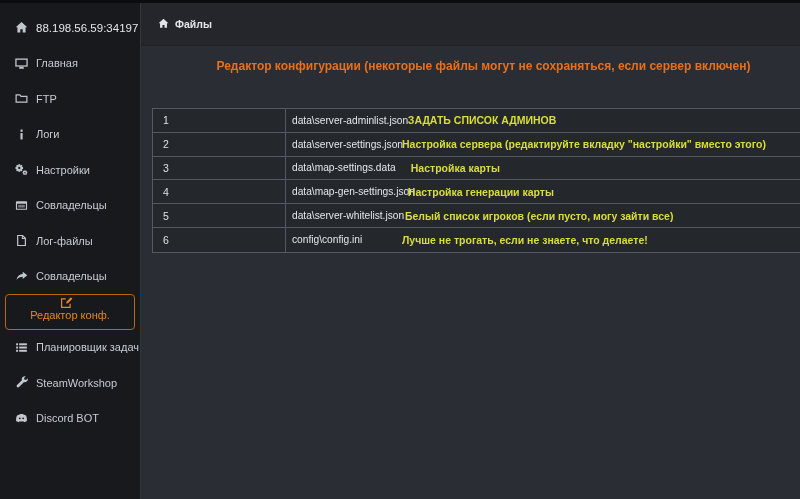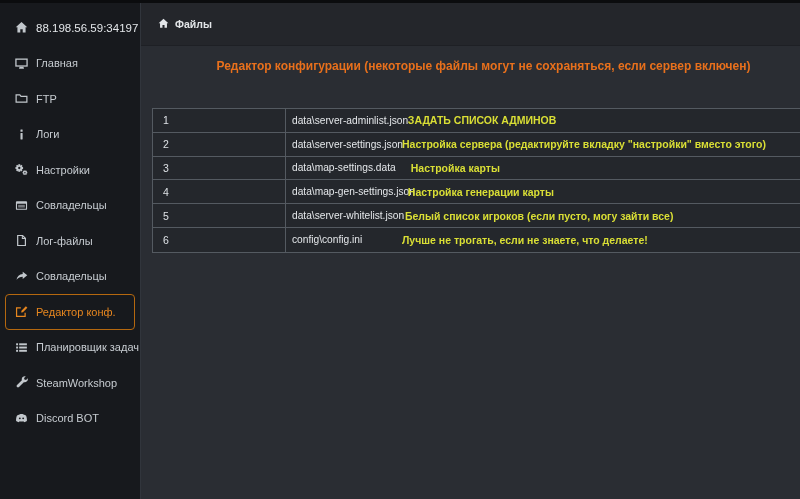--- a/index.html
+++ b/index.html
@@ -24,21 +24,21 @@
     margin:0 5px;padding:0 8px;
     border:1px solid transparent;border-radius:4px;
     color:#c7ccd1;font-size:11px;cursor:pointer;white-space:nowrap;
   }
   .side-item .icon{
     width:14px;height:14px;margin-right:8px;flex:0 0 auto;
     display:inline-flex;align-items:center;justify-content:center;
     color:#c2c7cc;
   }
   .side-item .icon svg{width:13px;height:13px;display:block;}
-  .side-item.active{border-color:#b5680f;color:#e8871f;}
+  .side-item.active{border-color:#b5680f;color:#e8871f;flex-direction:column;}
   .side-item.active .icon{color:#e8871f;}
   .side-item.first{color:#e3e6e9;font-size:11.5px;}
 
   
   .main{flex:1;display:flex;flex-direction:column;min-width:0;}
   .topbar{
     height:43px;flex:0 0 auto;box-sizing:border-box;
     background:#24262b;border-bottom:1px solid #1e2025;
     display:flex;align-items:center;padding-left:17px;
     color:#e2e5e8;font-size:10.5px;font-weight:bold;

